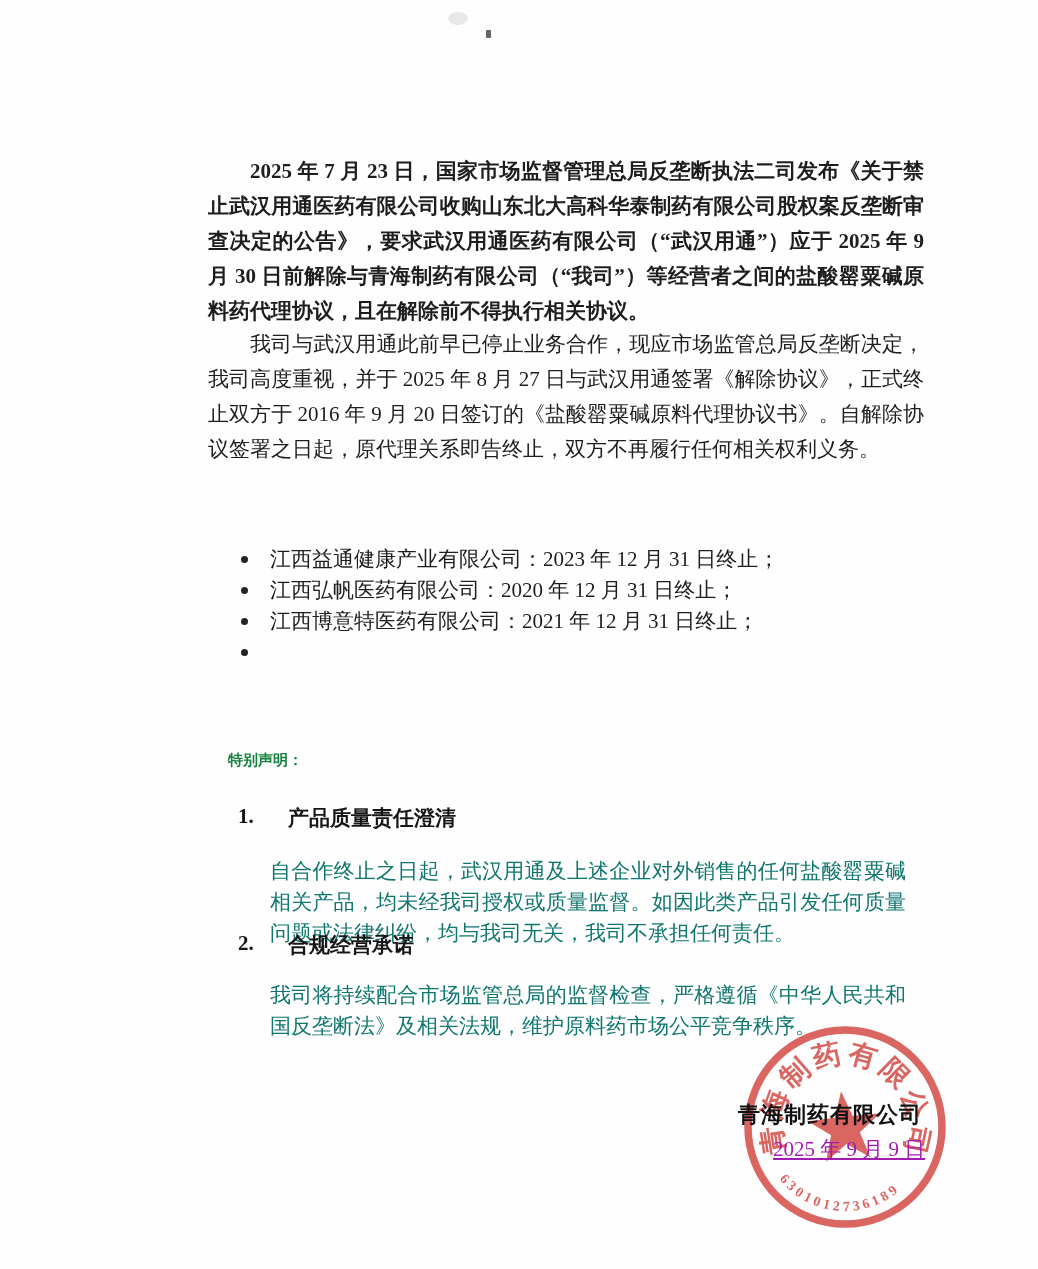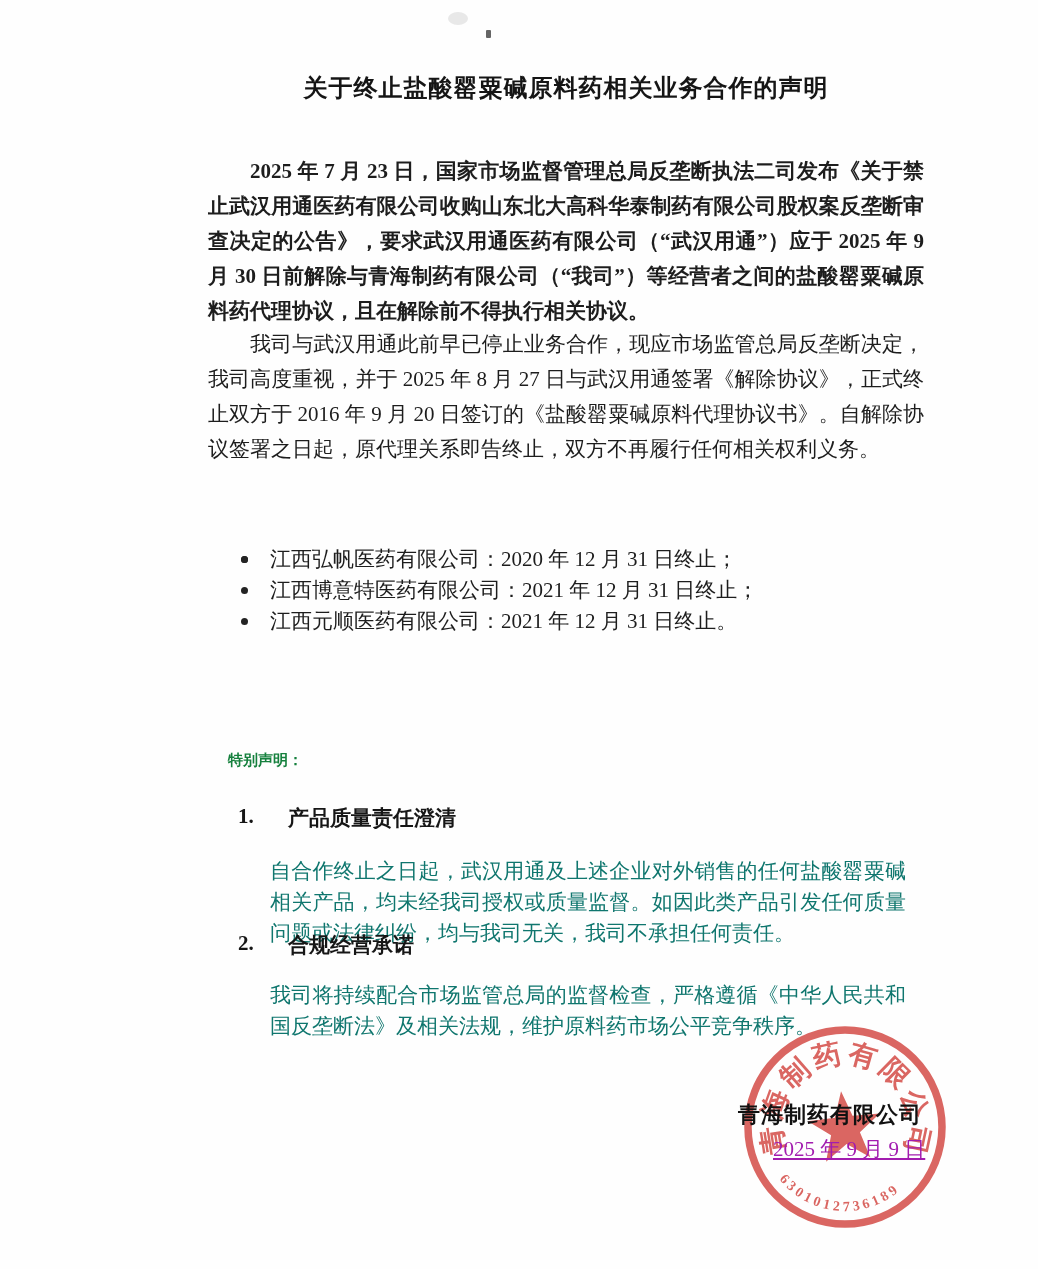--- a/index.html
+++ b/index.html
@@ -140,40 +140,39 @@
   }
 </style>
 </head>
 <body>
 
 <div class="page">
 
   <div class="scan-smudge"></div>
   <div class="scan-speck"></div>
 
-  <h1 class="doc-title">关于终止盐酸罂粟碱原料药相关业务合作的声明</h1>
 
   <p class="para para-1">2025 年 7 月 23 日，国家市场监督管理总局反垄断执法二司发布《关于禁止武汉用通医药有限公司收购山东北大高科华泰制药有限公司股权案反垄断审查决定的公告》，要求武汉用通医药有限公司（“武汉用通”）应于 2025 年 9 月 30 日前解除与青海制药有限公司（“我司”）等经营者之间的盐酸罂粟碱原料药代理协议，且在解除前不得执行相关协议。</p>
   <p class="para para-2">我司与武汉用通此前早已停止业务合作，现应市场监管总局反垄断决定，我司高度重视，并于 2025 年 8 月 27 日与武汉用通签署《解除协议》，正式终止双方于 2016 年 9 月 20 日签订的《盐酸罂粟碱原料代理协议书》。自解除协议签署之日起，原代理关系即告终止，双方不再履行任何相关权利义务。</p>
 
   <ul class="term-list">
     <li class="term-item">
       <span class="bullet-dot"></span>
+      <span>江西益通健康产业有限公司：2023 年 12 月 31 日终止；</span>
     </li>
     <li class="term-item">
       <span class="bullet-dot"></span>
       <span>江西弘帆医药有限公司：2020 年 12 月 31 日终止；</span>
     </li>
     <li class="term-item">
       <span class="bullet-dot"></span>
       <span>江西博意特医药有限公司：2021 年 12 月 31 日终止；</span>
     </li>
     <li class="term-item">
       <span class="bullet-dot"></span>
-      <span>江西元顺医药有限公司：2021 年 12 月 31 日终止。</span>
     </li>
   </ul>
 
   <div class="special-heading">特别声明：</div>
 
   <div class="num-item-head head-1">
     <span class="num">1.</span>
     <span>产品质量责任澄清</span>
   </div>
   <p class="num-item-body body-1">自合作终止之日起，武汉用通及上述企业对外销售的任何盐酸罂粟碱相关产品，均未经我司授权或质量监督。如因此类产品引发任何质量问题或法律纠纷，均与我司无关，我司不承担任何责任。</p>

